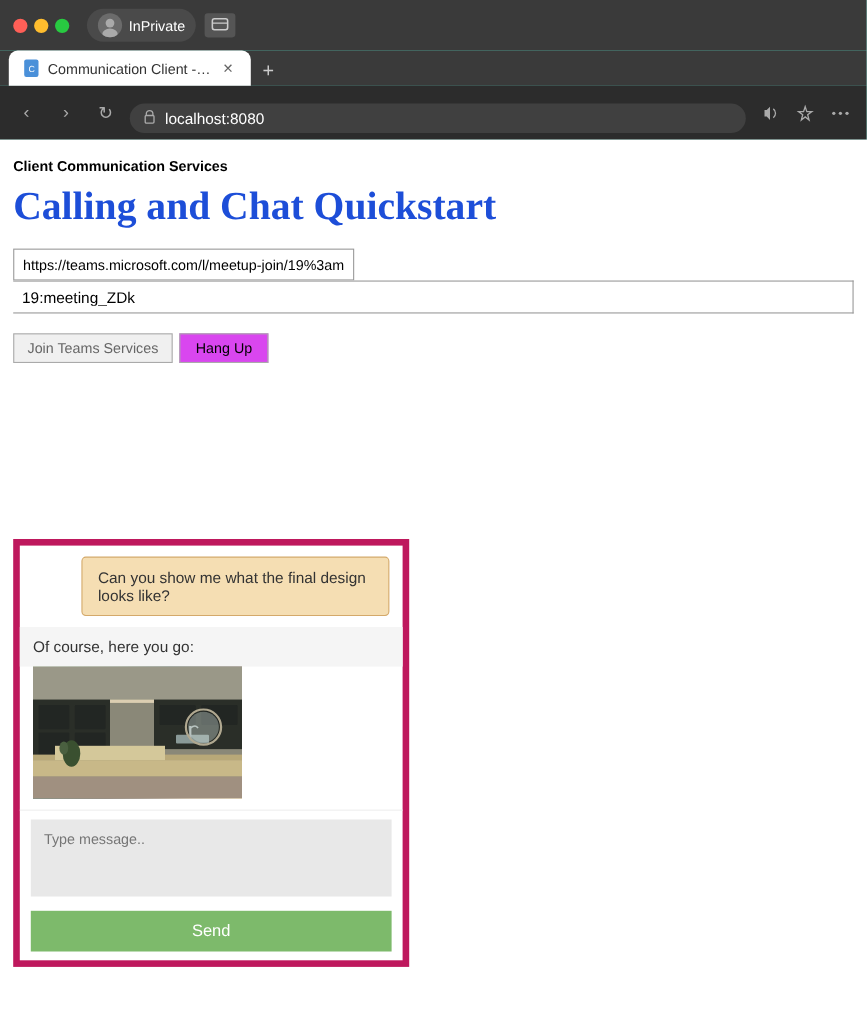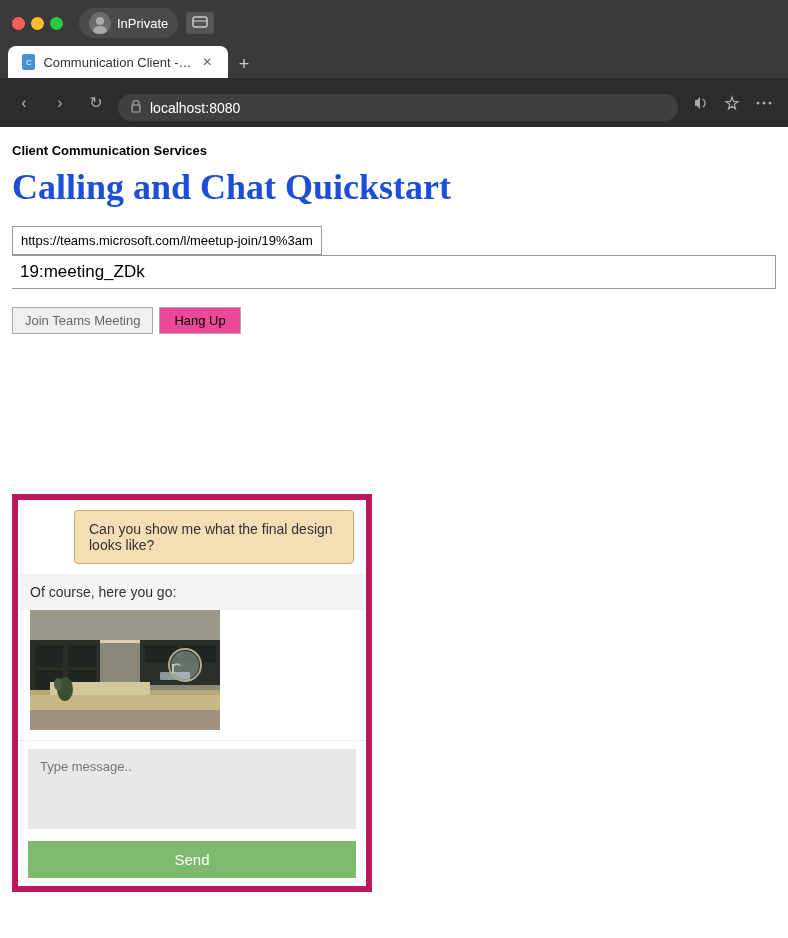--- a/index.html
+++ b/index.html
@@ -246,21 +246,21 @@
       padding: 6px 8px;
       font-size: 13px;
       width: 310px;
       outline: none;
     }
 
     .meeting-thread-input {
       border: 1px solid #999;
       border-left: none;
       padding: 6px 8px;
-      font-size: 17px;
+      font-size: 14px;
       flex: 1;
       outline: none;
     }
 
     .call-state {
       font-size: 15px;
       color: #333;
       margin-bottom: 14px;
     }
 
@@ -279,21 +279,21 @@
       padding: 5px 12px;
       background: #f0f0f0;
       border: 1px solid #aaa;
       font-size: 13px;
       cursor: pointer;
       color: #666;
     }
 
     .btn-hangup {
       padding: 5px 14px;
-      background: #ec4899;
+      background: #d946ef;
       border: 1px solid #aaa;
       font-size: 13px;
       cursor: pointer;
       color: #000;
     }
 
     
     .chat-panel {
       border: 6px solid #be185d;
       width: 360px;
@@ -345,21 +345,21 @@
     }
 
     .chat-input {
       width: 100%;
       background: #e8e8e8;
       border: none;
       padding: 10px 12px;
       font-size: 13px;
       color: #0c4a6e;
       resize: none;
-      height: 80px;
+      height: 70px;
       outline: none;
       font-family: inherit;
     }
 
     .chat-send-btn {
       width: 100%;
       margin-top: 8px;
       padding: 10px;
       background: #7dba6b;
       color: #fff;
@@ -451,21 +451,21 @@
   <div class="app-label">Client Communication Services</div>
   <div class="page-title">Calling and Chat Quickstart</div>
 
   <div class="meeting-inputs">
     <input class="meeting-url-input" type="text" value="https://teams.microsoft.com/l/meetup-join/19%3am" style="">
     <input class="meeting-thread-input" type="text" value="19:meeting_ZDk" style="">
   </div>
 
 
   <div class="action-buttons">
-    <button class="btn-join">Join Teams Meeting</button>
+    <button class="btn-join">Join Teams Services</button>
     <button class="btn-hangup">Hang Up</button>
   </div>
 
   <div class="chat-panel">
 
     <div class="chat-message-sent">
       <div class="chat-bubble-sent">Can you show me what the final design looks like?</div>
     </div>
 
     <div class="chat-message-received">

